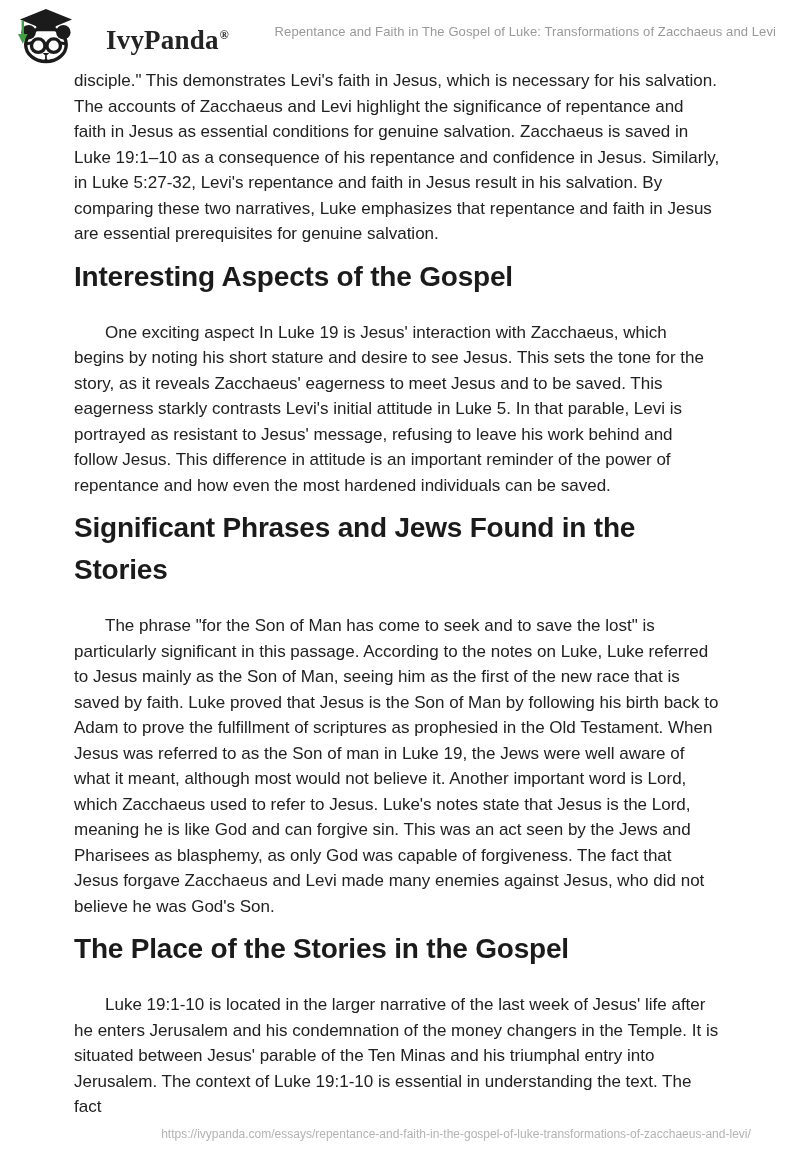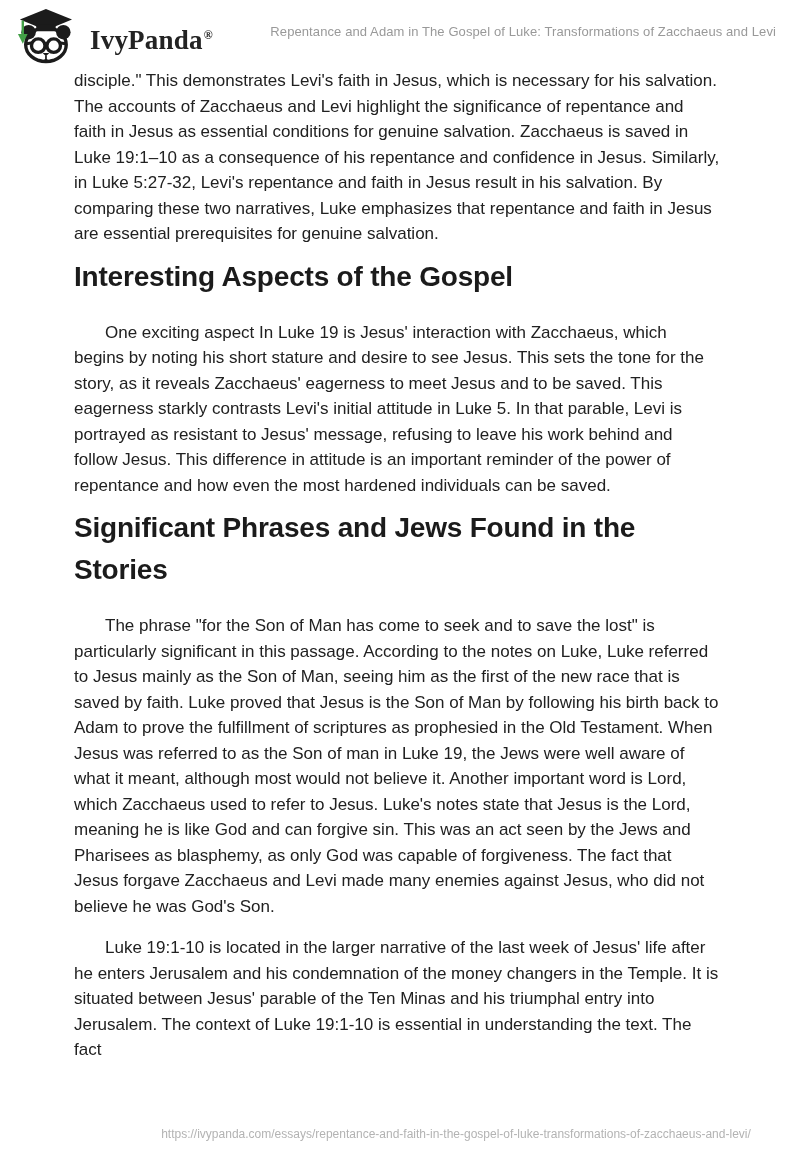--- a/index.html
+++ b/index.html
@@ -15,21 +15,21 @@
   
   .hdr {
     position: relative;
     height: 64px;
     padding: 8px 0 0 14px;
     box-sizing: border-box;
   }
   .logo-wrap {
     display: flex;
     align-items: center;
-    gap: 14px;
+    gap: 30px;
   }
   .brand {
     font-family: "Liberation Serif", serif;
     font-weight: bold;
     font-size: 27px;
     color: #232323;
     letter-spacing: 0.2px;
     line-height: 1;
     padding-top: 8px;
   }
@@ -105,30 +105,31 @@
       <line x1="47" y1="36" x2="53" y2="37" stroke="#1b1b1b" stroke-width="3"></line>
       <circle cx="25" cy="39" r="7" fill="#ffffff" stroke="#1b1b1b" stroke-width="3.5"></circle>
       <circle cx="41" cy="39" r="7" fill="#ffffff" stroke="#1b1b1b" stroke-width="3.5"></circle>
       <line x1="30.5" y1="37" x2="35.5" y2="37" stroke="#1b1b1b" stroke-width="3"></line>
 
       <path d="M29.5,46.5 h7 l-3.5,3.5 z" fill="#1b1b1b"></path>
       <path d="M33,50 v3 M33,53 c-1.5,2.5 -4.5,2.5 -6.5,0.5 M33,53 c1.5,2.5 4.5,2.5 6.5,0.5" stroke="#1b1b1b" stroke-width="1.8" fill="none" stroke-linecap="round"></path>
     </svg>
     <div class="brand"><span>IvyPanda</span><sup>®</sup></div>
   </div>
-  <div class="doc-title">Repentance and Adam in The Gospel of Luke: Transformations of Zacchaeus and Levi</div>
+  <div class="doc-title">Repentance and Faith in The Gospel of Luke: Transformations of Zacchaeus and Levi</div>
 </header>
 
 <main class="essay">
   <p>disciple." This demonstrates Levi's faith in Jesus, which is necessary for his salvation. The accounts of Zacchaeus and Levi highlight the significance of repentance and faith in Jesus as essential conditions for genuine salvation. Zacchaeus is saved in Luke 19:1–10 as a consequence of his repentance and confidence in Jesus. Similarly, in Luke 5:27-32, Levi's repentance and faith in Jesus result in his salvation. By comparing these two narratives, Luke emphasizes that repentance and faith in Jesus are essential prerequisites for genuine salvation.</p>
 
   <h2>Interesting Aspects of the Gospel</h2>
   <p class="indent">One exciting aspect In Luke 19 is Jesus' interaction with Zacchaeus, which begins by noting his short stature and desire to see Jesus. This sets the tone for the story, as it reveals Zacchaeus' eagerness to meet Jesus and to be saved. This eagerness starkly contrasts Levi's initial attitude in Luke 5. In that parable, Levi is portrayed as resistant to Jesus' message, refusing to leave his work behind and follow Jesus. This difference in attitude is an important reminder of the power of repentance and how even the most hardened individuals can be saved.</p>
 
   <h2>Significant Phrases and Jews Found in the Stories</h2>
   <p class="indent">The phrase "for the Son of Man has come to seek and to save the lost" is particularly significant in this passage. According to the notes on Luke, Luke referred to Jesus mainly as the Son of Man, seeing him as the first of the new race that is saved by faith. Luke proved that Jesus is the Son of Man by following his birth back to Adam to prove the fulfillment of scriptures as prophesied in the Old Testament. When Jesus was referred to as the Son of man in Luke 19, the Jews were well aware of what it meant, although most would not believe it.  Another important word is Lord, which Zacchaeus used to refer to Jesus. Luke's notes state that Jesus is the Lord, meaning he is like God and can forgive sin. This was an act seen by the Jews and Pharisees as blasphemy, as only God was capable of forgiveness. The fact that Jesus forgave Zacchaeus and Levi made many enemies against Jesus, who did not believe he was God's Son.</p>
 
+  <h2>The Place of the Stories in the Gospel</h2>
   <p class="indent">Luke 19:1-10 is located in the larger narrative of the last week of Jesus' life after he enters Jerusalem and his condemnation of the money changers in the Temple. It is situated between Jesus' parable of the Ten Minas and his triumphal entry into Jerusalem. The context of Luke 19:1-10 is essential in understanding the text. The fact</p>
 </main>
 
 <footer>
   <div class="footer-url">https://ivypanda.com/essays/repentance-and-faith-in-the-gospel-of-luke-transformations-of-zacchaeus-and-levi/</div>
 </footer>
 
 </body></html>

